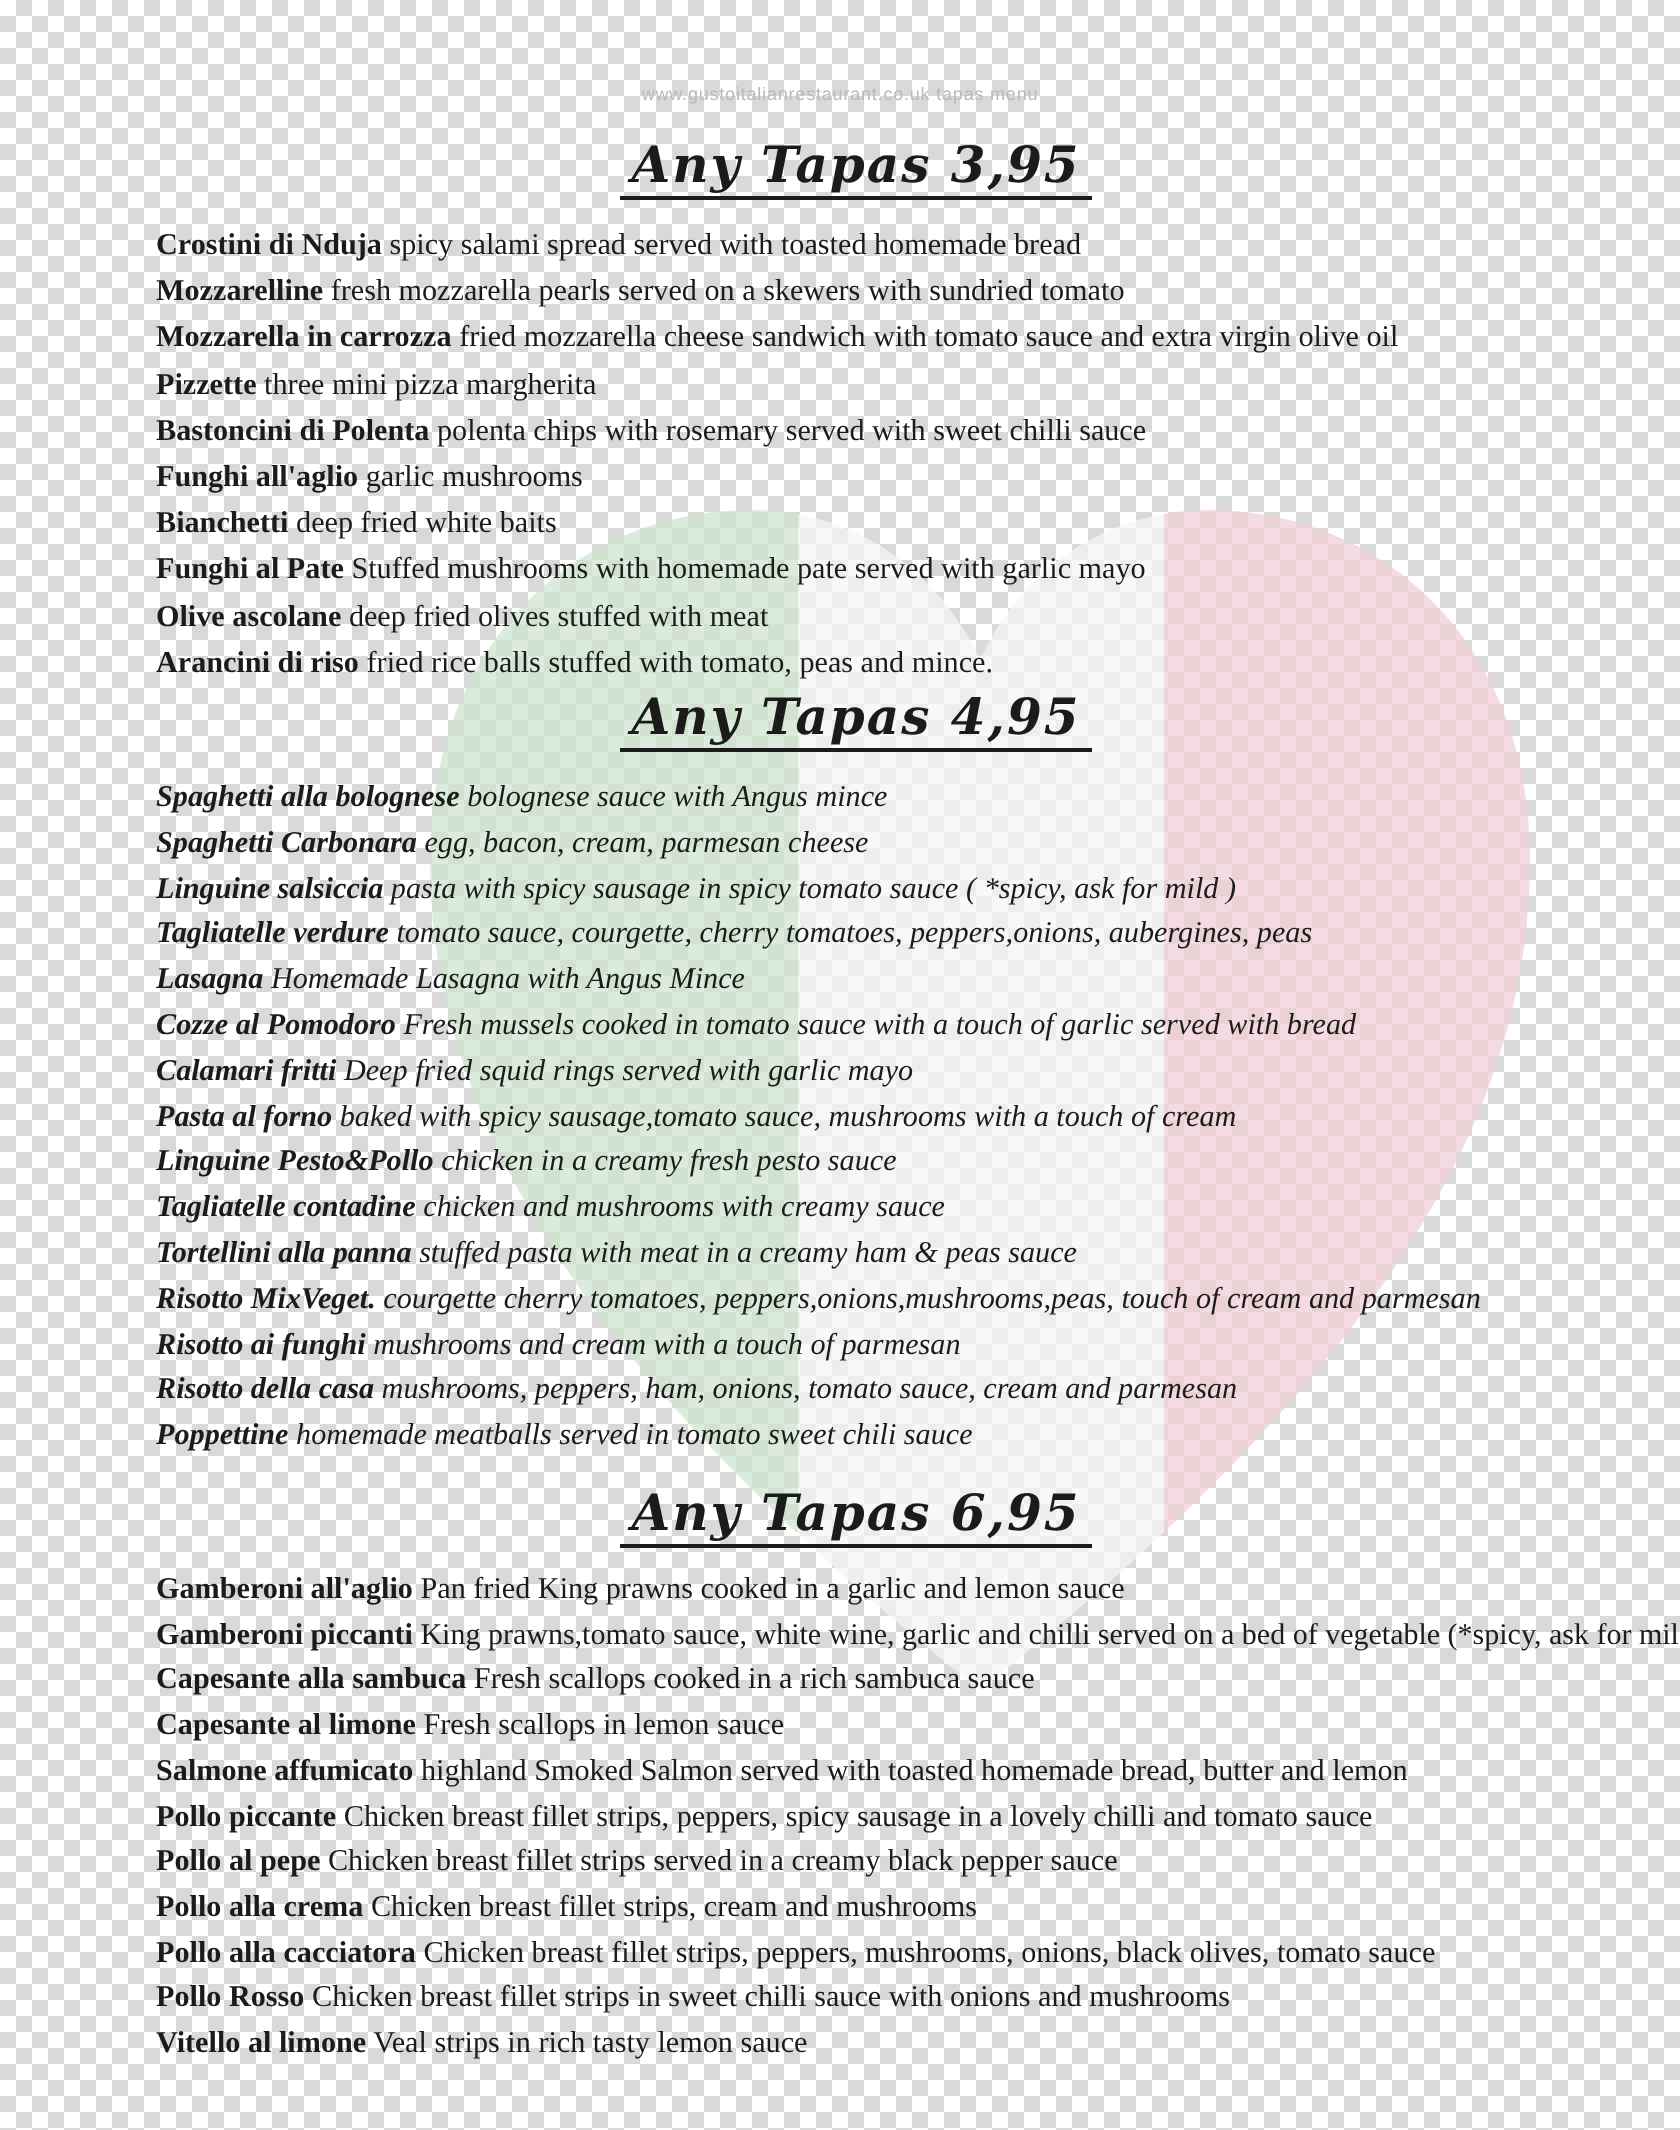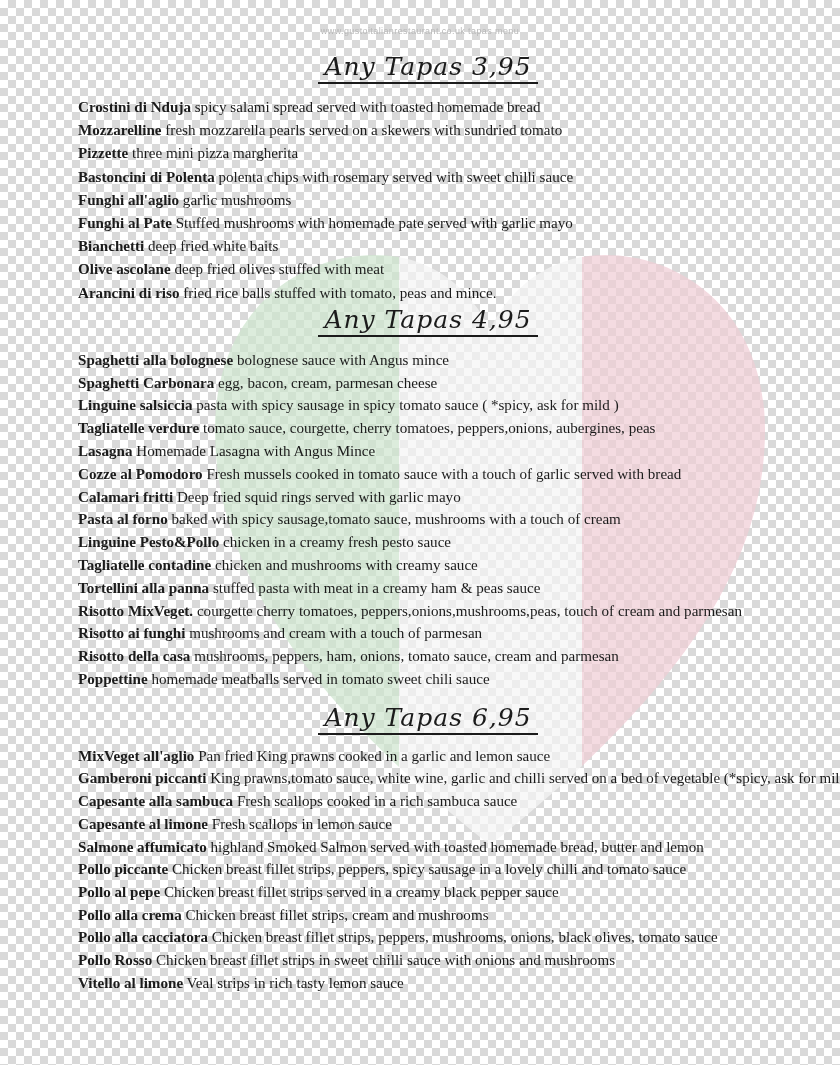--- a/index.html
+++ b/index.html
@@ -36,21 +36,21 @@
     top: 245px;
     width: 550px;
     height: 620px;
     z-index: 1;
     opacity: .72;
   }
 
   #sheet {
     position: absolute;
     left: 0;
-    top: 0;
+    top: 16px;
     width: 840px;
     height: 762px;
     z-index: 2;
     padding: 16px;
     box-sizing: border-box;
   }
 
   .topline {
     position: absolute;
     top: 26px;
@@ -67,21 +67,21 @@
     position: absolute;
     left: 78px;
     top: 52px;
     width: 700px;
   }
 
   .section-head {
     text-align: center;
     font-family: "DejaVu Serif", serif;
     font-style: italic;
-    font-weight: normal;
+    font-weight: bold;
     font-size: 25px;
     letter-spacing: 1px;
     margin: 0 0 12px 0;
     padding-bottom: 2px;
     display: block;
   }
   .section-head span {
     border-bottom: 2px solid #1b1b1b;
     padding: 0 6px 1px 6px;
     display: inline-block;
@@ -98,21 +98,21 @@
   }
   .item .ds {
     font-weight: normal;
   }
   .small .ds {
     font-size: 15px;
   }
 
   .sec1 .item { line-height: 23.2px; }
   .sec2 { }
-  .sec2 .item { line-height: 22.8px; }
+  .sec2 .item { line-height: 22.8px; font-style: italic; }
   .sec3 { margin-top: 12px; }
   .sec3 .item { line-height: 22.7px; }
 
   .sec1 .section-head { margin-bottom: 10px; }
   .sec2 .section-head { margin-bottom: 10px; }
   .sec3 .section-head { margin-bottom: 8px; }
 </style>
 </head>
 <body>
 
@@ -134,25 +134,26 @@
 <div id="sheet">
 
   <div class="topline">www.gustoitalianrestaurant.co.uk tapas menu</div>
 
   <div class="content">
 
     <div class="sec1">
       <div class="section-head"><span>Any Tapas  3,95</span></div>
       <p class="item"><span class="nm">Crostini di Nduja</span> <span class="ds">spicy salami spread served with toasted homemade bread</span></p>
       <p class="item"><span class="nm">Mozzarelline</span> <span class="ds">fresh mozzarella pearls served on a skewers with sundried tomato</span></p>
+      <p class="item"><span class="nm">Mozzarella in carrozza</span> <span class="ds">fried mozzarella cheese sandwich with tomato sauce and extra virgin olive oil</span></p>
       <p class="item"><span class="nm">Pizzette</span> <span class="ds">three mini pizza margherita</span></p>
       <p class="item"><span class="nm">Bastoncini di Polenta</span> <span class="ds">polenta chips with rosemary served with sweet chilli sauce</span></p>
       <p class="item"><span class="nm">Funghi all'aglio</span> <span class="ds">garlic mushrooms</span></p>
+      <p class="item"><span class="nm">Bianchetti</span> <span class="ds">deep fried white baits</span></p>
       <p class="item"><span class="nm">Funghi al Pate</span> <span class="ds">Stuffed mushrooms with homemade pate served with garlic mayo</span></p>
-      <p class="item"><span class="nm">Bianchetti</span> <span class="ds">deep fried white baits</span></p>
       <p class="item"><span class="nm">Olive ascolane</span> <span class="ds">deep fried olives stuffed with meat</span></p>
       <p class="item"><span class="nm">Arancini di riso</span> <span class="ds">fried rice balls stuffed with tomato, peas and mince.</span></p>
     </div>
 
     <div class="sec2">
       <div class="section-head"><span>Any Tapas  4,95</span></div>
       <p class="item"><span class="nm">Spaghetti alla bolognese</span> <span class="ds">bolognese sauce with Angus mince</span></p>
       <p class="item"><span class="nm">Spaghetti Carbonara</span> <span class="ds">egg, bacon, cream, parmesan cheese</span></p>
       <p class="item"><span class="nm">Linguine salsiccia</span> <span class="ds">pasta with spicy sausage in spicy tomato sauce ( *spicy, ask for mild )</span></p>
       <p class="item"><span class="nm">Tagliatelle verdure</span> <span class="ds">tomato sauce, courgette, cherry tomatoes, peppers,onions, aubergines, peas</span></p>
@@ -164,21 +165,21 @@
       <p class="item"><span class="nm">Tagliatelle contadine</span> <span class="ds">chicken and mushrooms with creamy sauce</span></p>
       <p class="item"><span class="nm">Tortellini alla panna</span> <span class="ds">stuffed pasta with meat in a creamy ham &amp; peas sauce</span></p>
       <p class="item"><span class="nm">Risotto MixVeget.</span> <span class="ds">courgette cherry tomatoes, peppers,onions,mushrooms,peas, touch of cream and parmesan</span></p>
       <p class="item"><span class="nm">Risotto ai funghi</span> <span class="ds">mushrooms and cream with a touch of parmesan</span></p>
       <p class="item"><span class="nm">Risotto della casa</span> <span class="ds">mushrooms, peppers, ham, onions, tomato sauce, cream and parmesan</span></p>
       <p class="item"><span class="nm">Poppettine</span> <span class="ds">homemade meatballs served in tomato sweet chili sauce</span></p>
     </div>
 
     <div class="sec3">
       <div class="section-head"><span>Any Tapas  6,95</span></div>
-      <p class="item"><span class="nm">MixVeget all'aglio</span> <span class="ds">Pan fried  King prawns cooked in a garlic and lemon sauce</span></p>
+      <p class="item"><span class="nm">Gamberoni all'aglio</span> <span class="ds">Pan fried  King prawns cooked in a garlic and lemon sauce</span></p>
       <p class="item small"><span class="nm">Gamberoni piccanti</span> <span class="ds">King prawns,tomato sauce, white wine, garlic and chilli served on a bed of vegetable (*spicy, ask for mild)</span></p>
       <p class="item"><span class="nm">Capesante alla sambuca</span> <span class="ds">Fresh scallops cooked in a rich sambuca sauce</span></p>
       <p class="item"><span class="nm">Capesante al limone</span> <span class="ds">Fresh scallops in lemon sauce</span></p>
       <p class="item"><span class="nm">Salmone affumicato</span> <span class="ds">highland Smoked Salmon served with toasted homemade bread, butter and lemon</span></p>
       <p class="item"><span class="nm">Pollo piccante</span> <span class="ds">Chicken breast fillet strips, peppers, spicy sausage in a lovely chilli and tomato sauce</span></p>
       <p class="item"><span class="nm">Pollo al pepe</span> <span class="ds">Chicken breast fillet strips served in a creamy black pepper sauce</span></p>
       <p class="item"><span class="nm">Pollo alla crema</span> <span class="ds">Chicken breast fillet strips, cream and mushrooms</span></p>
       <p class="item"><span class="nm">Pollo alla cacciatora</span> <span class="ds">Chicken breast fillet strips, peppers, mushrooms, onions, black olives, tomato sauce</span></p>
       <p class="item"><span class="nm">Pollo Rosso</span> <span class="ds">Chicken breast fillet  strips in sweet chilli sauce with onions and mushrooms</span></p>
       <p class="item"><span class="nm">Vitello al limone</span> <span class="ds">Veal strips in rich tasty lemon sauce</span></p>

